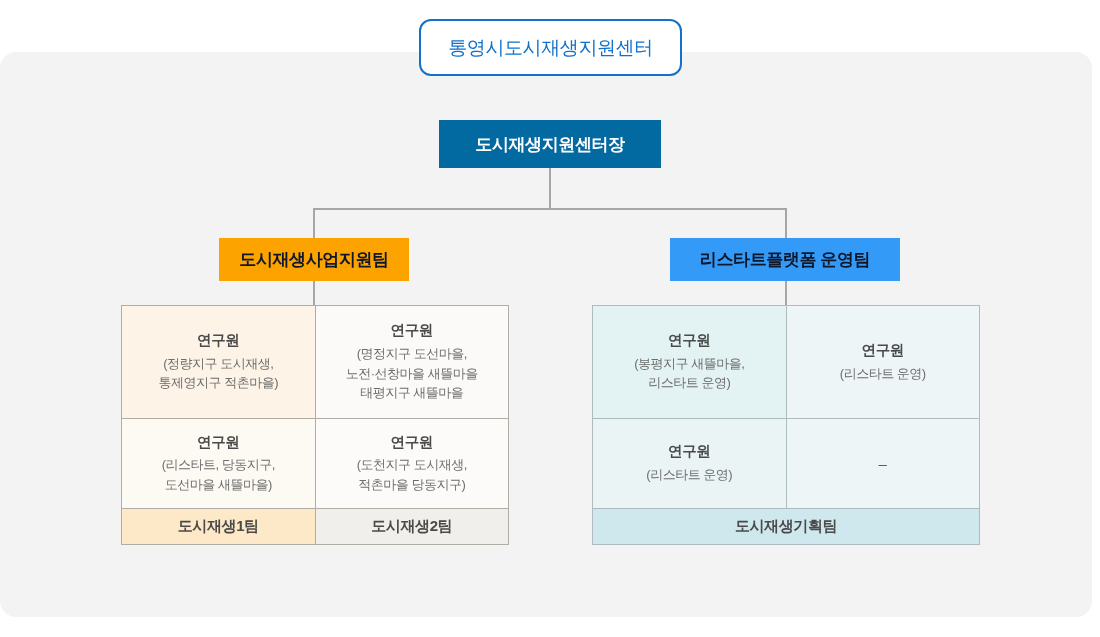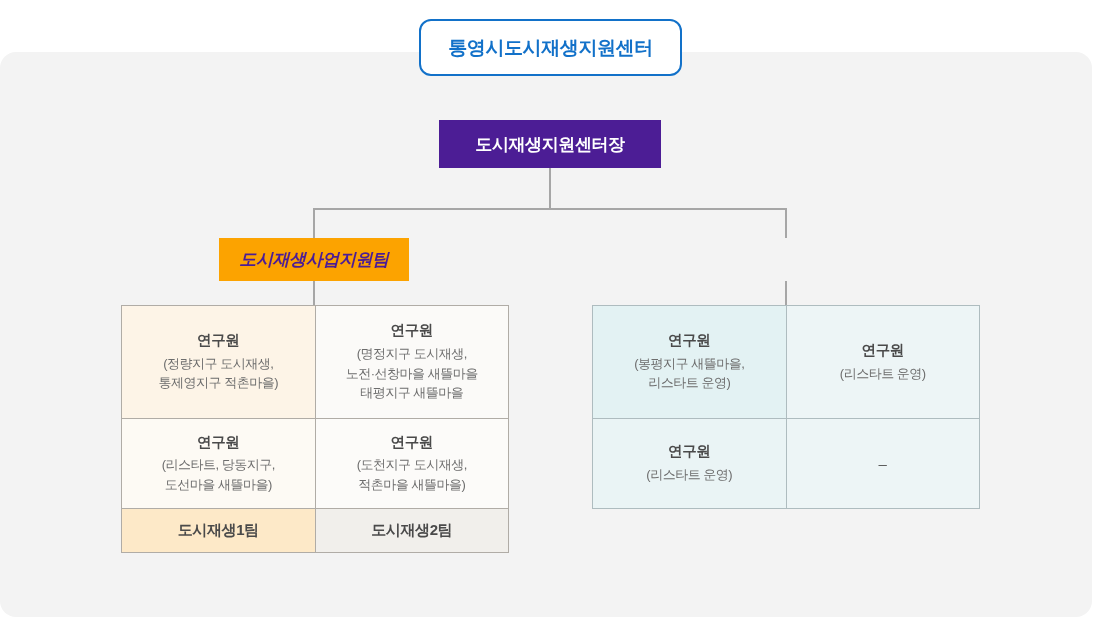--- a/index.html
+++ b/index.html
@@ -37,32 +37,32 @@
     width: 263px;
     height: 57px;
     box-sizing: border-box;
     border: 2px solid #1271c9;
     border-radius: 12px;
     background: #ffffff;
     display: flex;
     align-items: center;
     justify-content: center;
     color: #1271c9;
-    font-weight: bold;
+    font-weight: normal;
     font-size: 19px;
     letter-spacing: -0.4px;
   }
   
   .director-node {
     position: absolute;
     left: 439px;
     top: 120px;
     width: 222px;
     height: 48px;
-    background: #4c1d95;
+    background: #0369a1;
     display: flex;
     align-items: center;
     justify-content: center;
     color: #ffffff;
     font-weight: bold;
     font-size: 17px;
     letter-spacing: -0.4px;
   }
   
   .conn {
@@ -75,25 +75,24 @@
   .conn-v-right  { left: 785px; top: 208px;  width: 2px;  height: 30px; }
   .conn-v-left2  { left: 313px; top: 281px;  width: 2px;  height: 24px; }
   .conn-v-right2 { left: 785px; top: 281px;  width: 2px;  height: 24px; }
   
   .team-head {
     position: absolute;
     height: 43px;
     display: flex;
     align-items: center;
     justify-content: center;
-    color: #4c1d95;
+    color: #0f172a;
     font-weight: bold;
     font-size: 17px;
     letter-spacing: -0.4px;
-    font-style: italic;
   }
   .team-head.left  { left: 219px; top: 238px; width: 190px; background: #fca300; }
   .team-head.right { left: 670px; top: 238px; width: 230px; background: #339af7; }
   
   .org-table {
     position: absolute;
     border-collapse: collapse;
     table-layout: fixed;
   }
   .org-table.left  { left: 121px; top: 305px; width: 388px; }
@@ -121,21 +120,21 @@
     line-height: 1.5;
     white-space: pre-line;
   }
   .cell-dash {
     font-size: 15px;
     color: #5d5d5d;
   }
   .member-cell { height: 113px; }
   .member-cell-2 { height: 90px; }
   .footer-cell {
-    height: 44px;
+    height: 36px;
     font-weight: bold;
     font-size: 15px;
     color: #4a4a4a;
     letter-spacing: -0.4px;
   }
   
   .tint-cream      { background: #fdf4e7; }
   .tint-cream-soft { background: #fdfaf4; }
   .tint-gray       { background: #fbfaf8; }
   .tint-gray-soft  { background: #fcfbf9; }
@@ -160,46 +159,47 @@
 
   <div class="director-node">도시재생지원센터장</div>
 
   <div class="conn conn-h-main"></div>
   <div class="conn conn-v-left"></div>
   <div class="conn conn-v-right"></div>
   <div class="conn conn-v-left2"></div>
   <div class="conn conn-v-right2"></div>
 
   <div class="team-head left">도시재생사업지원팀</div>
+  <div class="team-head right">리스타트플랫폼 운영팀</div>
 
   <table class="org-table left">
     <tbody>
       <tr>
         <td class="member-cell tint-cream">
           <div class="cell-title">연구원</div>
           <div class="cell-sub">(정량지구 도시재생,
 통제영지구 적촌마을)</div>
         </td>
         <td class="member-cell tint-gray">
           <div class="cell-title">연구원</div>
-          <div class="cell-sub">(명정지구 도시재생,
+          <div class="cell-sub">(명정지구 도선마을,
 노전·선창마을  새뜰마을
 태평지구 새뜰마을</div>
         </td>
       </tr>
       <tr>
         <td class="member-cell-2 tint-cream-soft">
           <div class="cell-title">연구원</div>
           <div class="cell-sub">(리스타트, 당동지구,
 도선마을 새뜰마을)</div>
         </td>
         <td class="member-cell-2 tint-gray-soft">
           <div class="cell-title">연구원</div>
           <div class="cell-sub">(도천지구 도시재생,
-적촌마을 새뜰마을)</div>
+적촌마을 당동지구)</div>
         </td>
       </tr>
       <tr>
         <td class="footer-cell tint-cream-deep">도시재생1팀</td>
         <td class="footer-cell tint-gray-deep">도시재생2팀</td>
       </tr>
     </tbody>
   </table>
 
   <table class="org-table right">
@@ -217,16 +217,19 @@
       </tr>
       <tr>
         <td class="member-cell-2 tint-cyan-soft">
           <div class="cell-title">연구원</div>
           <div class="cell-sub">(리스타트 운영)</div>
         </td>
         <td class="member-cell-2 tint-cyan-pale">
           <div class="cell-dash">–</div>
         </td>
       </tr>
+      <tr>
+        <td class="footer-cell tint-cyan-deep" colspan="2">도시재생기획팀</td>
+      </tr>
     </tbody>
   </table>
 
 </div>
 
 </body></html>

